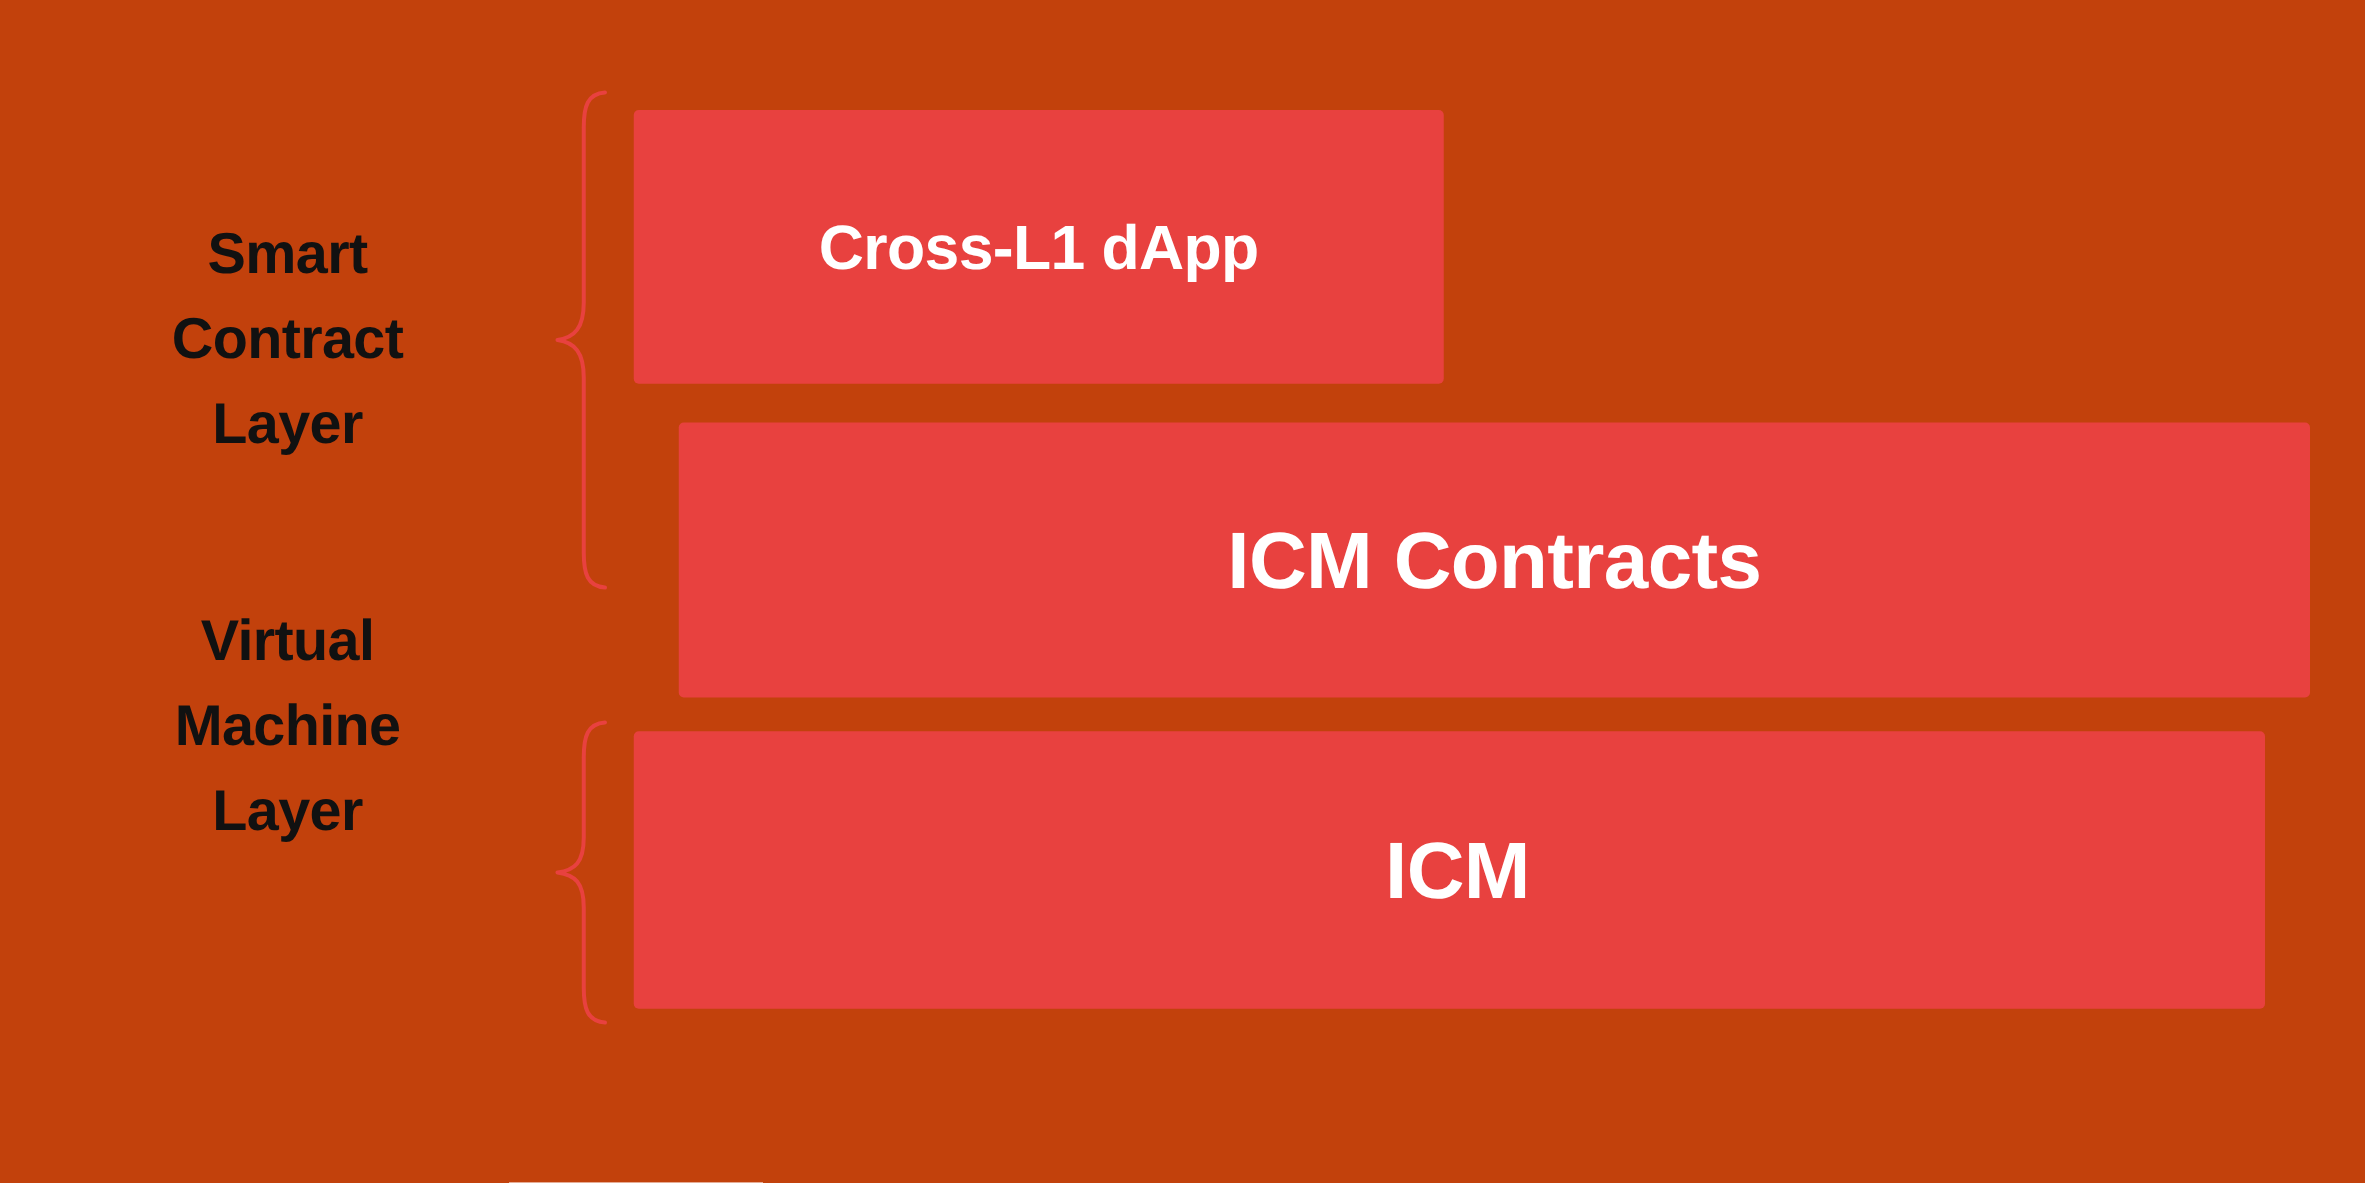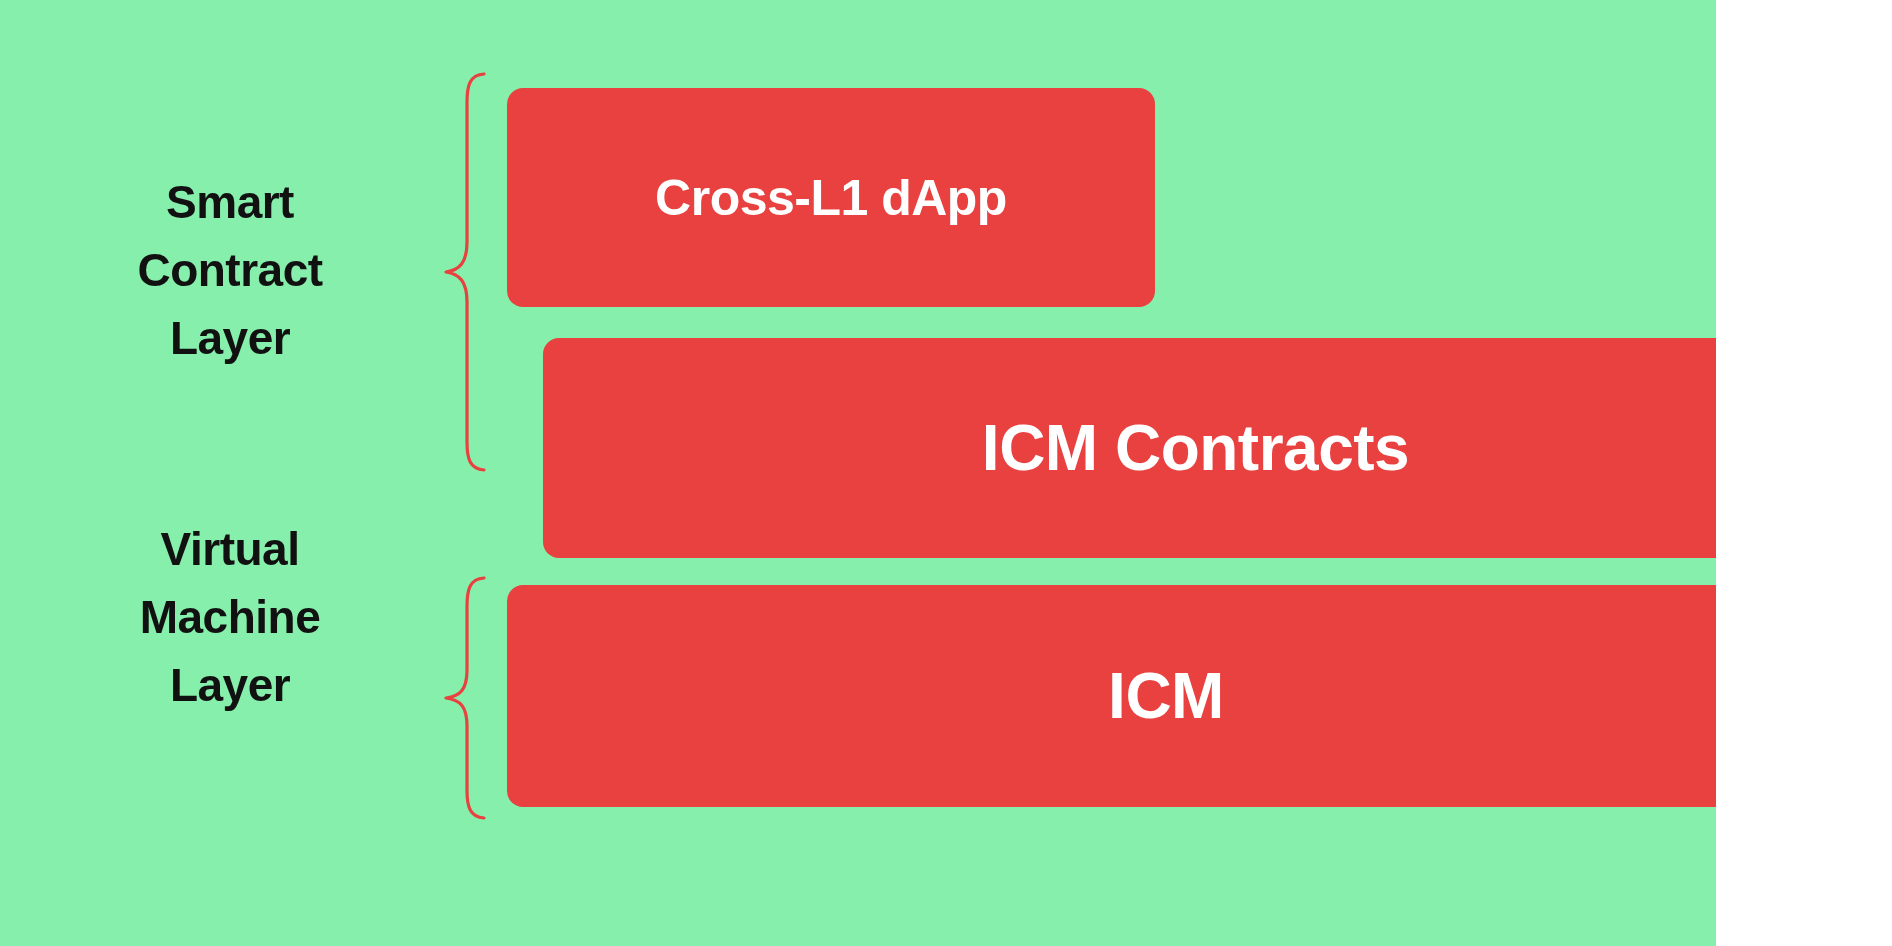--- a/index.html
+++ b/index.html
@@ -7,23 +7,23 @@
     padding: 0;
     background: #ffffff;
   }
   body {
     font-family: "Liberation Sans", sans-serif;
     -webkit-font-smoothing: antialiased;
   }
 
   #diagram {
     position: relative;
-    width: 1716px;
+    width: 1892px;
     height: 946px;
-    background: #86efac;
+    background: #c2410c;
     overflow: hidden;
   }
 
   
   .layer-label {
     position: absolute;
     color: #111111;
     font-weight: 700;
     font-size: 46px;
     line-height: 1.48;
@@ -33,21 +33,20 @@
   }
   #label-smart-contract-layer {
     left: 58px;
     top: 168px;
     width: 344px;
   }
   #label-virtual-machine-layer {
     left: 58px;
     top: 478px;
     width: 344px;
-    margin-top: 37px;
   }
 
   
   .brace {
     position: absolute;
     overflow: visible;
   }
   #brace-smart-contract-layer {
     left: 420px;
     top: 72px;
@@ -65,21 +64,21 @@
     stroke: #E8413F;
     stroke-width: 3.2;
     stroke-linecap: round;
     stroke-linejoin: round;
   }
 
   
   .node-box {
     position: absolute;
     background: #E8413F;
-    border-radius: 16px;
+    border-radius: 4px;
     display: flex;
     align-items: center;
     justify-content: center;
     color: #ffffff;
     font-weight: 700;
     letter-spacing: -0.5px;
     text-align: center;
     box-sizing: border-box;
   }
 

